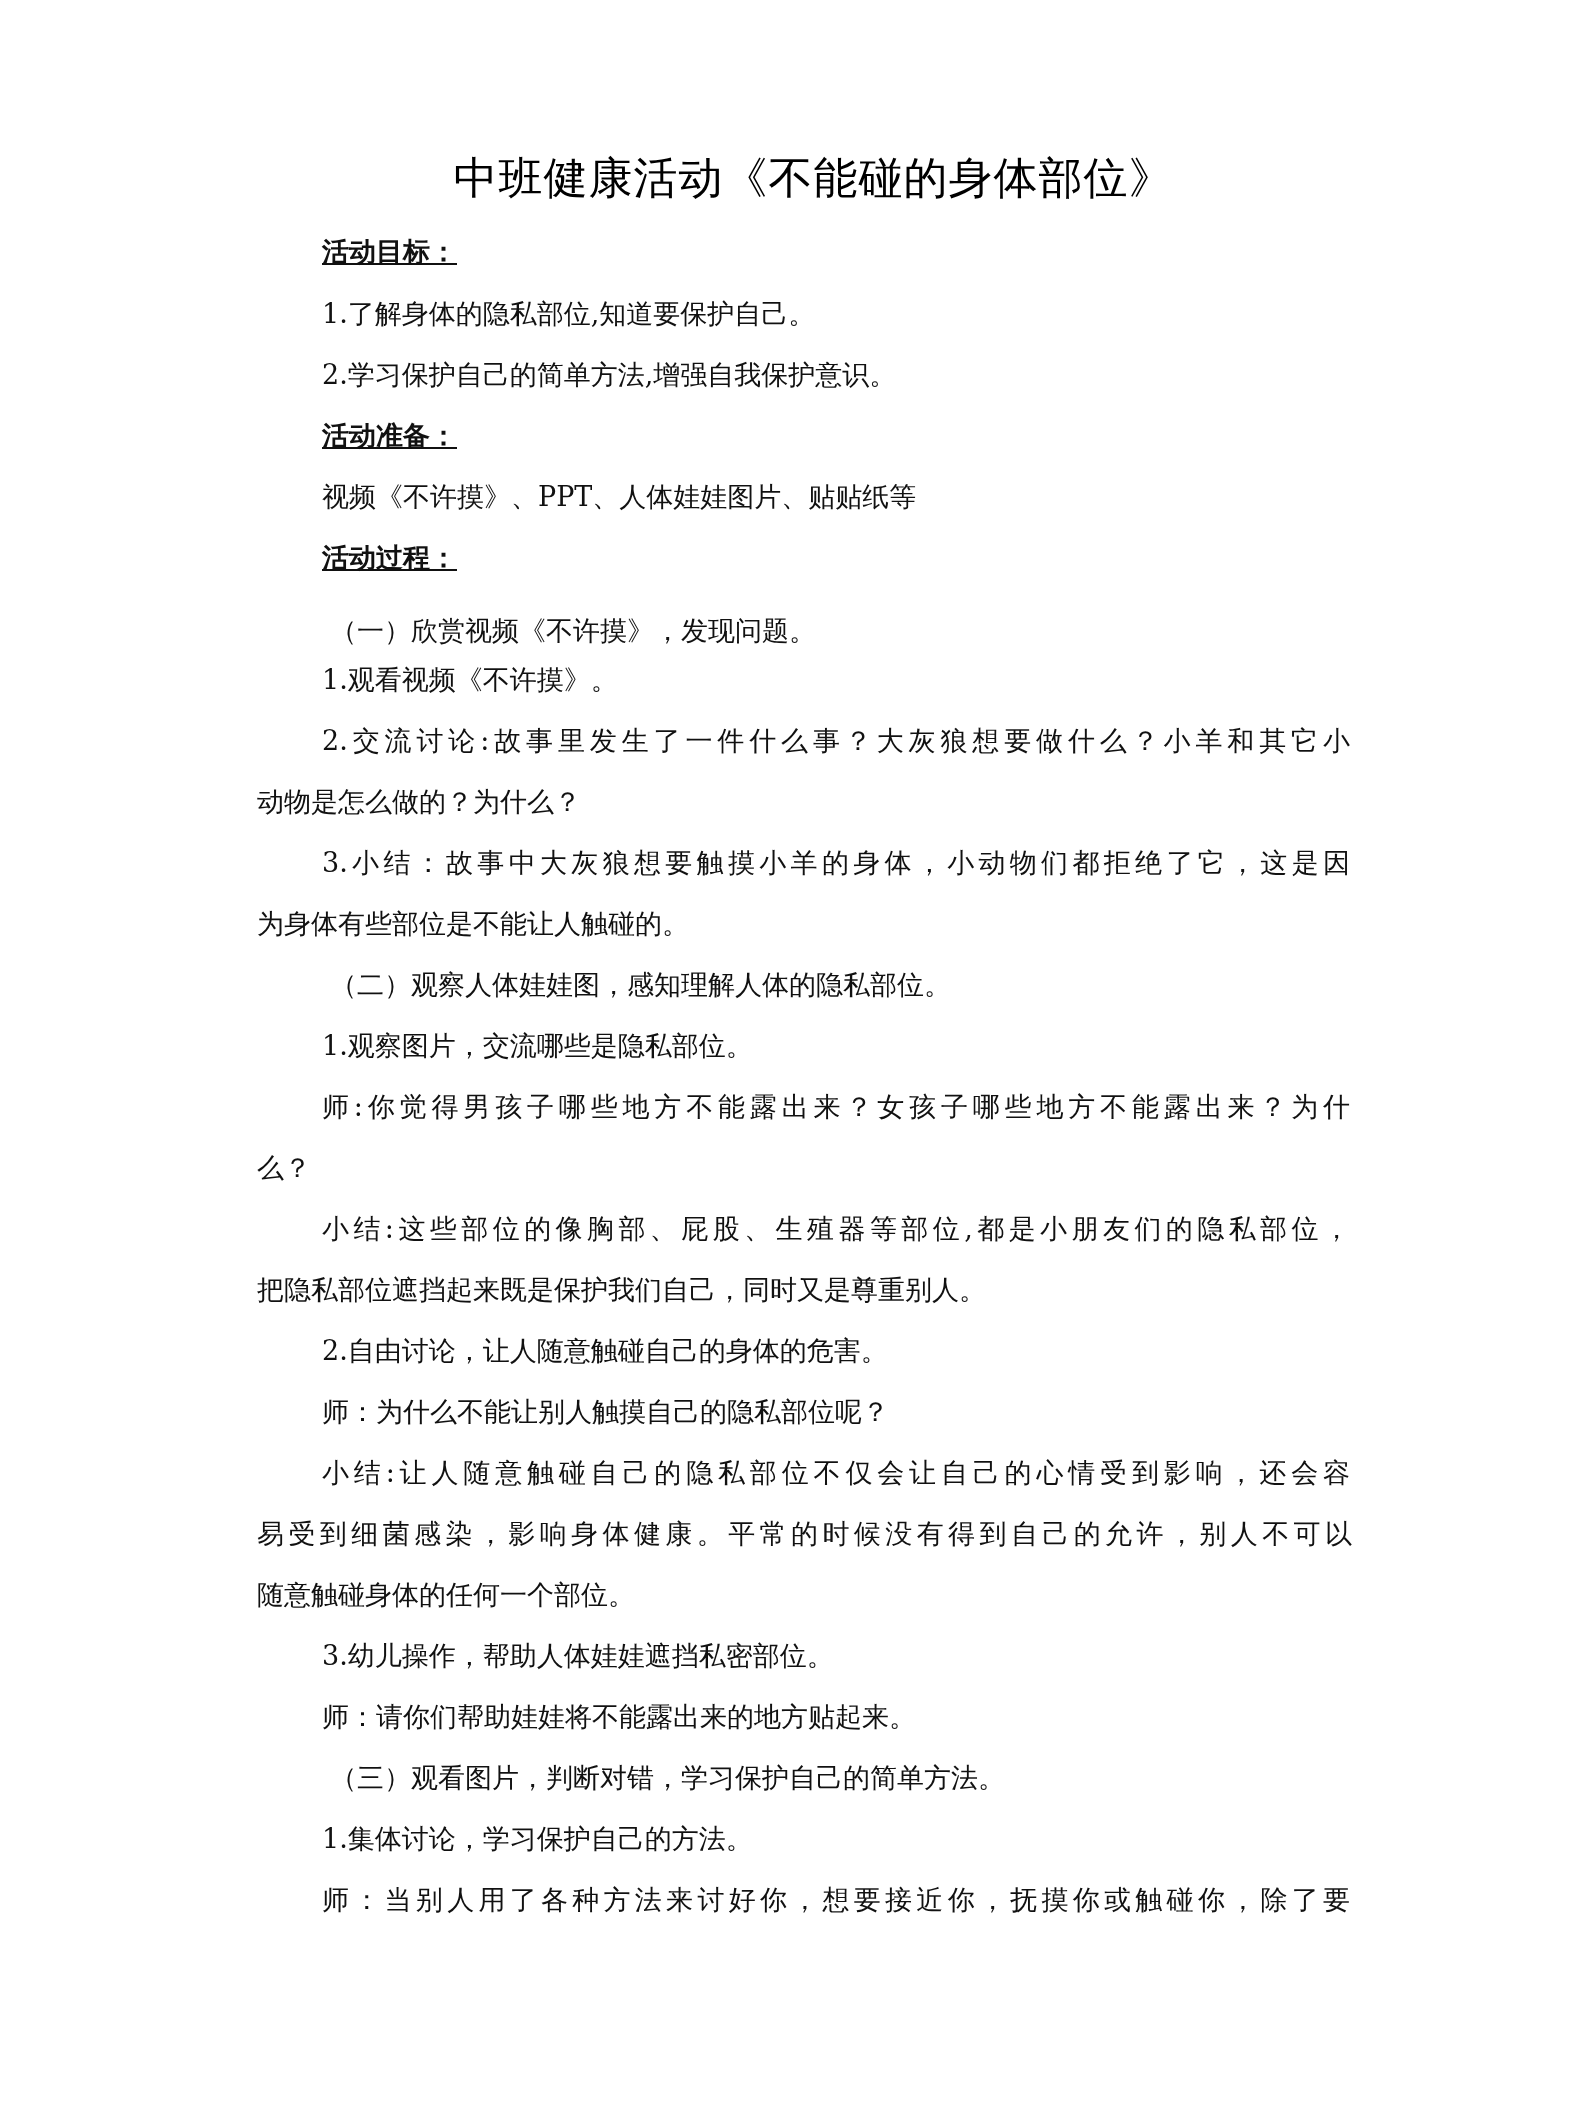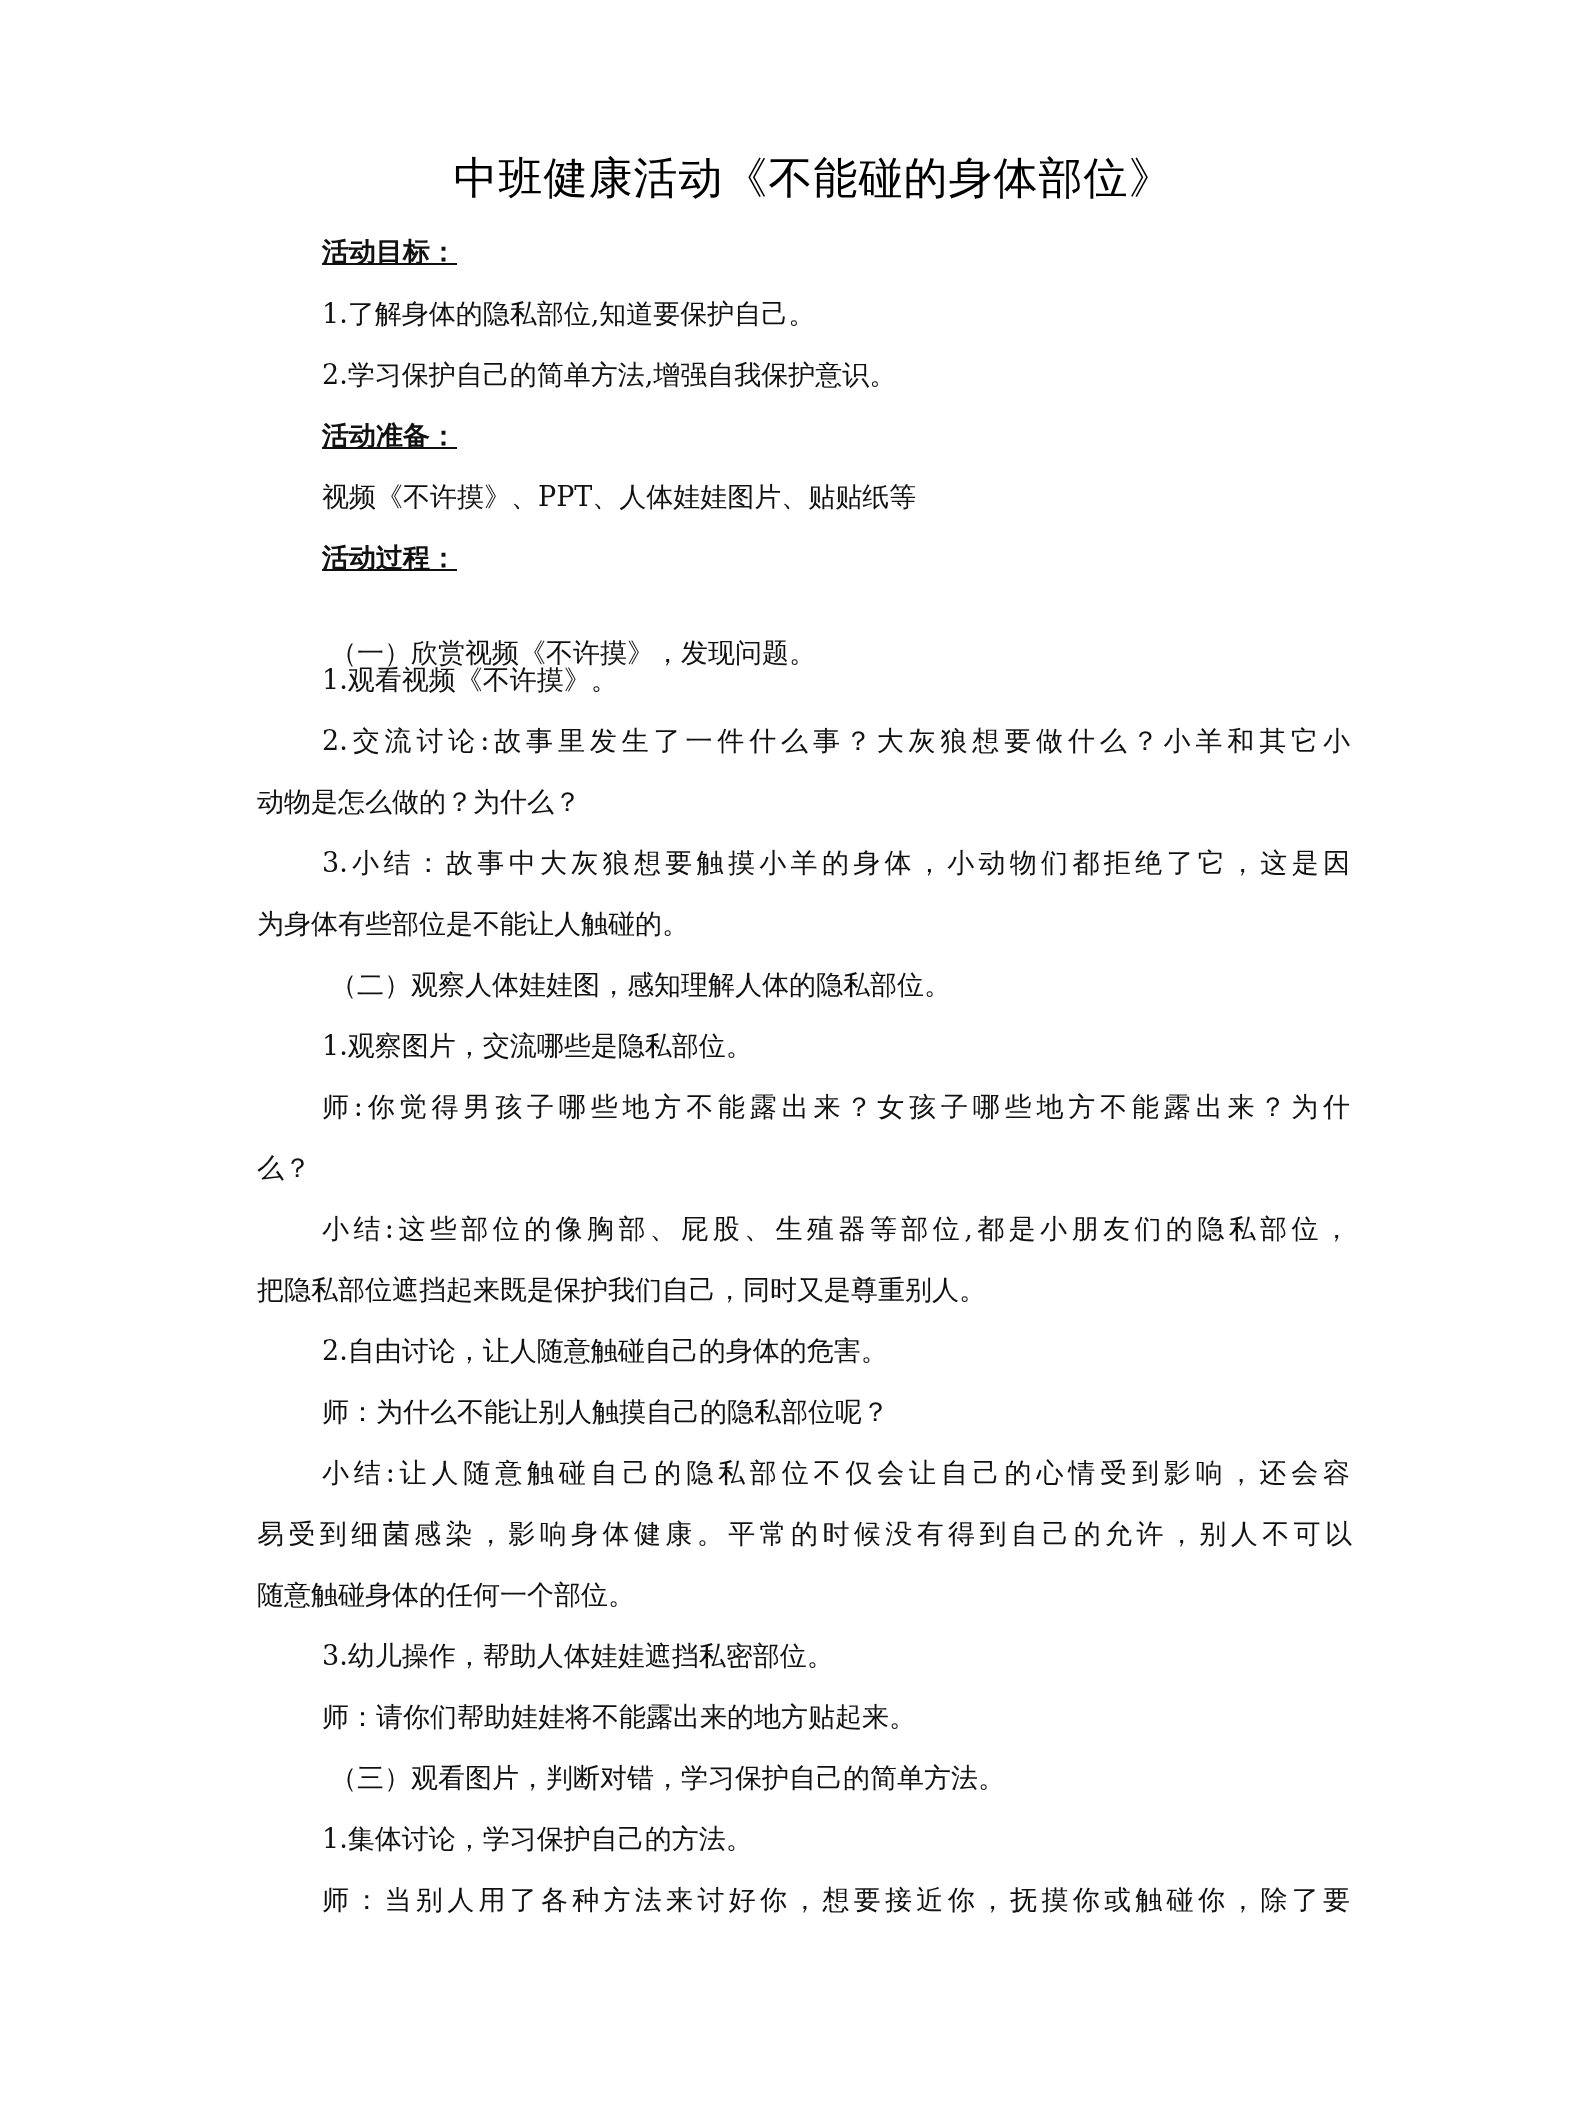--- a/index.html
+++ b/index.html
@@ -24,21 +24,21 @@
 
   <div class="line ind head" style="top:232px">活动目标：</div>
   <div class="line ind" style="top:294px">1.了解身体的隐私部位,知道要保护自己。</div>
   <div class="line ind" style="top:355px">2.学习保护自己的简单方法,增强自我保护意识。</div>
 
   <div class="line ind head" style="top:416px">活动准备：</div>
   <div class="line ind" style="top:477px">视频《不许摸》、PPT、人体娃娃图片、贴贴纸等</div>
 
   <div class="line ind head" style="top:538px">活动过程：</div>
 
-  <div class="line par" style="top:633px">（一）欣赏视频《不许摸》，发现问题。</div>
+  <div class="line par" style="top:611px">（一）欣赏视频《不许摸》，发现问题。</div>
   <div class="line ind" style="top:660px">1.观看视频《不许摸》。</div>
   <div class="line ind justify-ind" style="top:721px">2.交流讨论:故事里发生了一件什么事？大灰狼想要做什么？小羊和其它小</div>
   <div class="line cont" style="top:782px">动物是怎么做的？为什么？</div>
   <div class="line ind justify-ind" style="top:843px">3.小结：故事中大灰狼想要触摸小羊的身体，小动物们都拒绝了它，这是因</div>
   <div class="line par" style="top:965px">（二）观察人体娃娃图，感知理解人体的隐私部位。</div>
 
   <div class="line cont" style="top:904px">为身体有些部位是不能让人触碰的。</div>
   <div class="line ind" style="top:1026px">1.观察图片，交流哪些是隐私部位。</div>
   <div class="line ind justify-ind" style="top:1087px">师:你觉得男孩子哪些地方不能露出来？女孩子哪些地方不能露出来？为什</div>
   <div class="line cont" style="top:1148px">么？</div>

